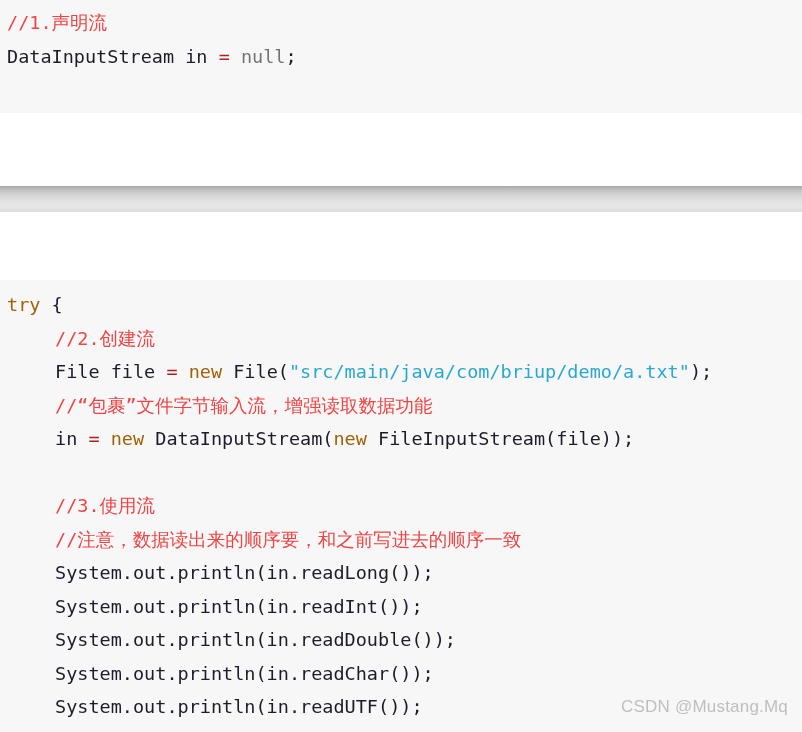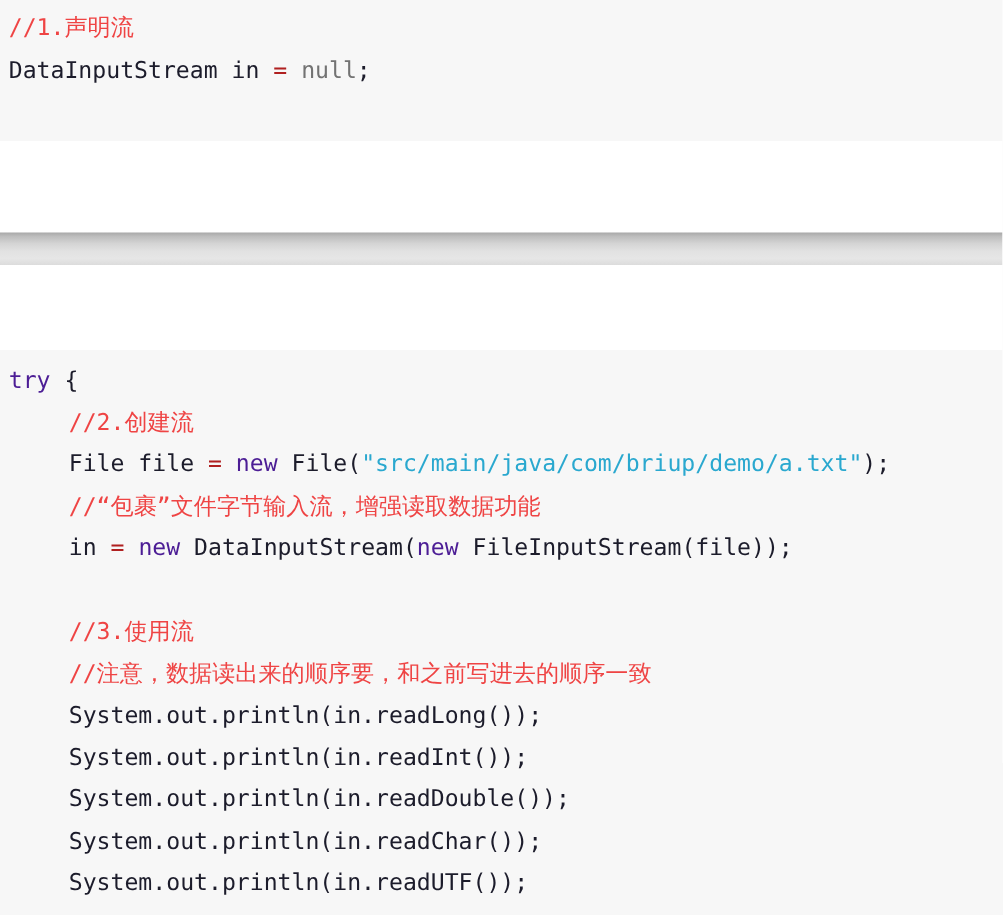--- a/index.html
+++ b/index.html
@@ -59,21 +59,21 @@
     padding: 8px 0 0 7px;
     height: 452px;
     box-sizing: border-box;
     position: relative;
   }
 
   .line { display: block; height: 33.5px; }
 
   
   .cmt  { color: #ef4444; }
-  .kw   { color: #4c1d95; }
+  .kw   { color: #a16207; }
   .nul  { color: #737373; margin-top: 24px; }
   .op   { color: #b02020; }
   .str  { color: #2aa8cf; }
   .id   { color: #1c1c2b; }
   .pun  { color: #1c1c2b; }
 
   .ind1 { padding-left: 48px; }
 
   
   #watermark {
@@ -92,13 +92,14 @@
 
 <div class="code-block" id="block-top"><span class="line"><span class="cmt">//1.声明流</span></span><span class="line"><span class="id">DataInputStream in </span><span class="op">= </span><span class="nul">null</span><span class="pun">;</span></span></div>
 
 <div class="spacer-white" id="spacer-one"></div>
 
 <div id="divider-band"></div>
 
 <div class="spacer-white" id="spacer-two"></div>
 
 <div class="code-block" id="block-main"><span class="line"><span class="kw">try</span><span class="pun"> {</span></span><span class="line ind1"><span class="cmt">//2.创建流</span></span><span class="line ind1"><span class="id">File file </span><span class="op">= </span><span class="kw">new</span><span class="id"> File(</span><span class="str">"src/main/java/com/briup/demo/a.txt"</span><span class="pun">);</span></span><span class="line ind1"><span class="cmt">//“包裹”文件字节输入流，增强读取数据功能</span></span><span class="line ind1"><span class="id">in </span><span class="op">= </span><span class="kw">new</span><span class="id"> DataInputStream(</span><span class="kw">new</span><span class="id"> FileInputStream(file));</span></span><span class="line ind1"><span class="id"> </span></span><span class="line ind1"><span class="cmt">//3.使用流</span></span><span class="line ind1"><span class="cmt">//注意，数据读出来的顺序要，和之前写进去的顺序一致</span></span><span class="line ind1"><span class="id">System.out.println(in.readLong());</span></span><span class="line ind1"><span class="id">System.out.println(in.readInt());</span></span><span class="line ind1"><span class="id">System.out.println(in.readDouble());</span></span><span class="line ind1"><span class="id">System.out.println(in.readChar());</span></span><span class="line ind1"><span class="id">System.out.println(in.readUTF());</span></span>
+  <div id="watermark">CSDN @Mustang.Mq</div>
 </div>
 
 </body></html>

